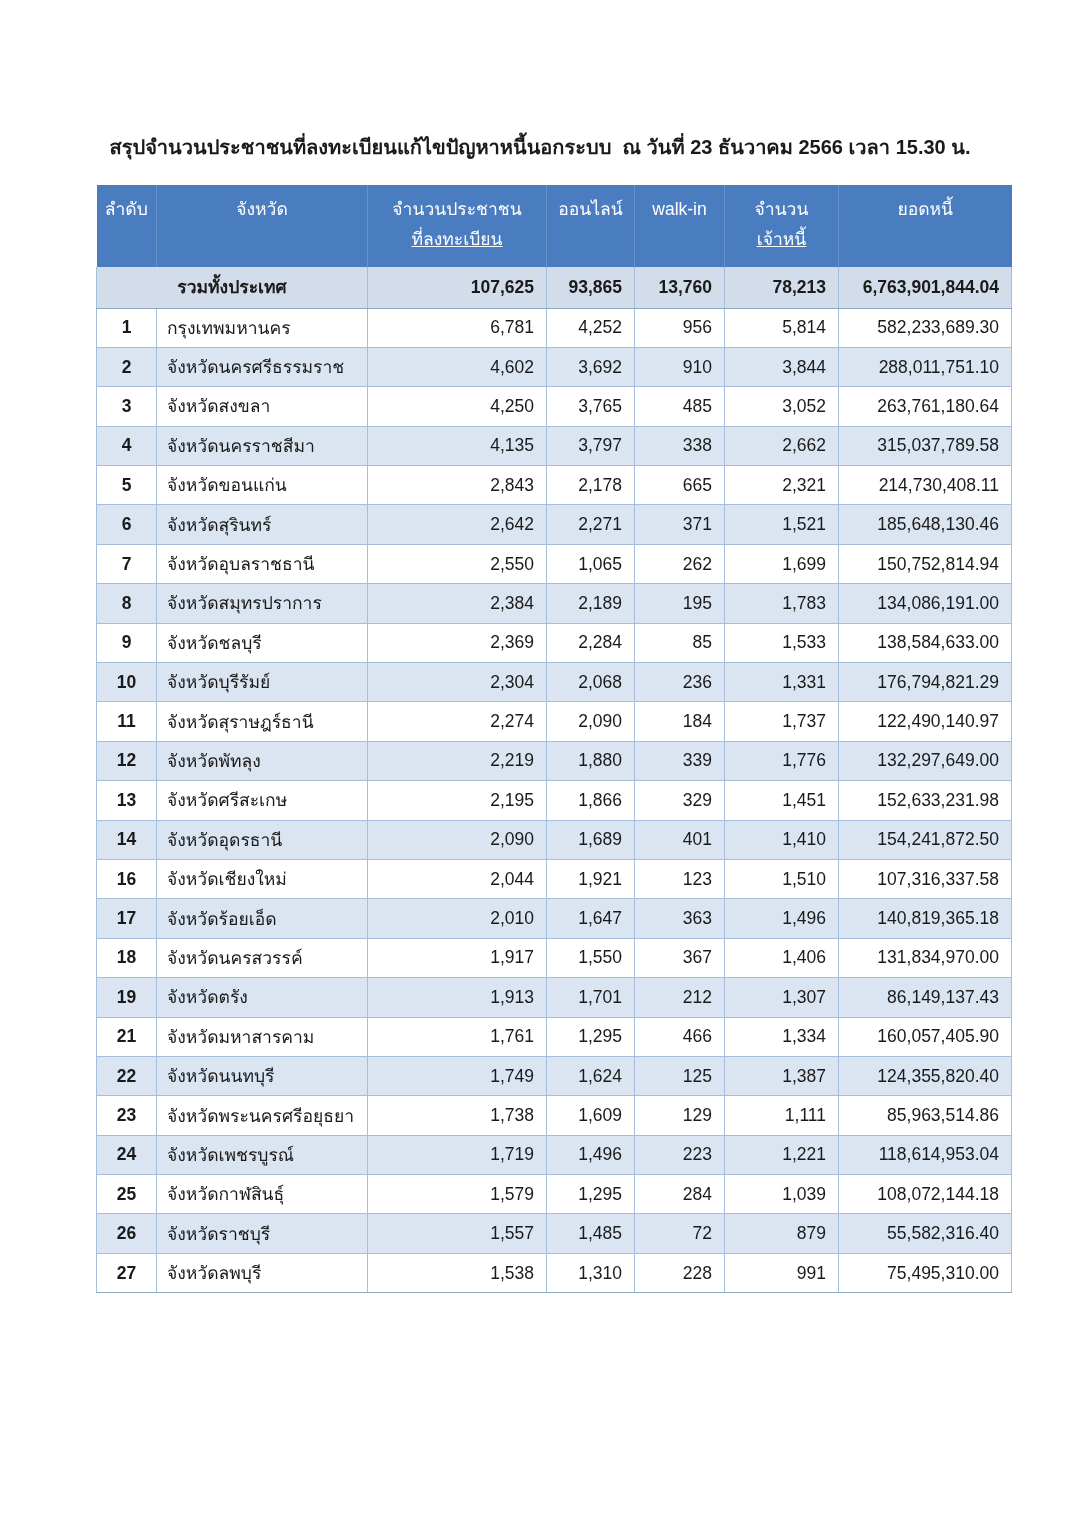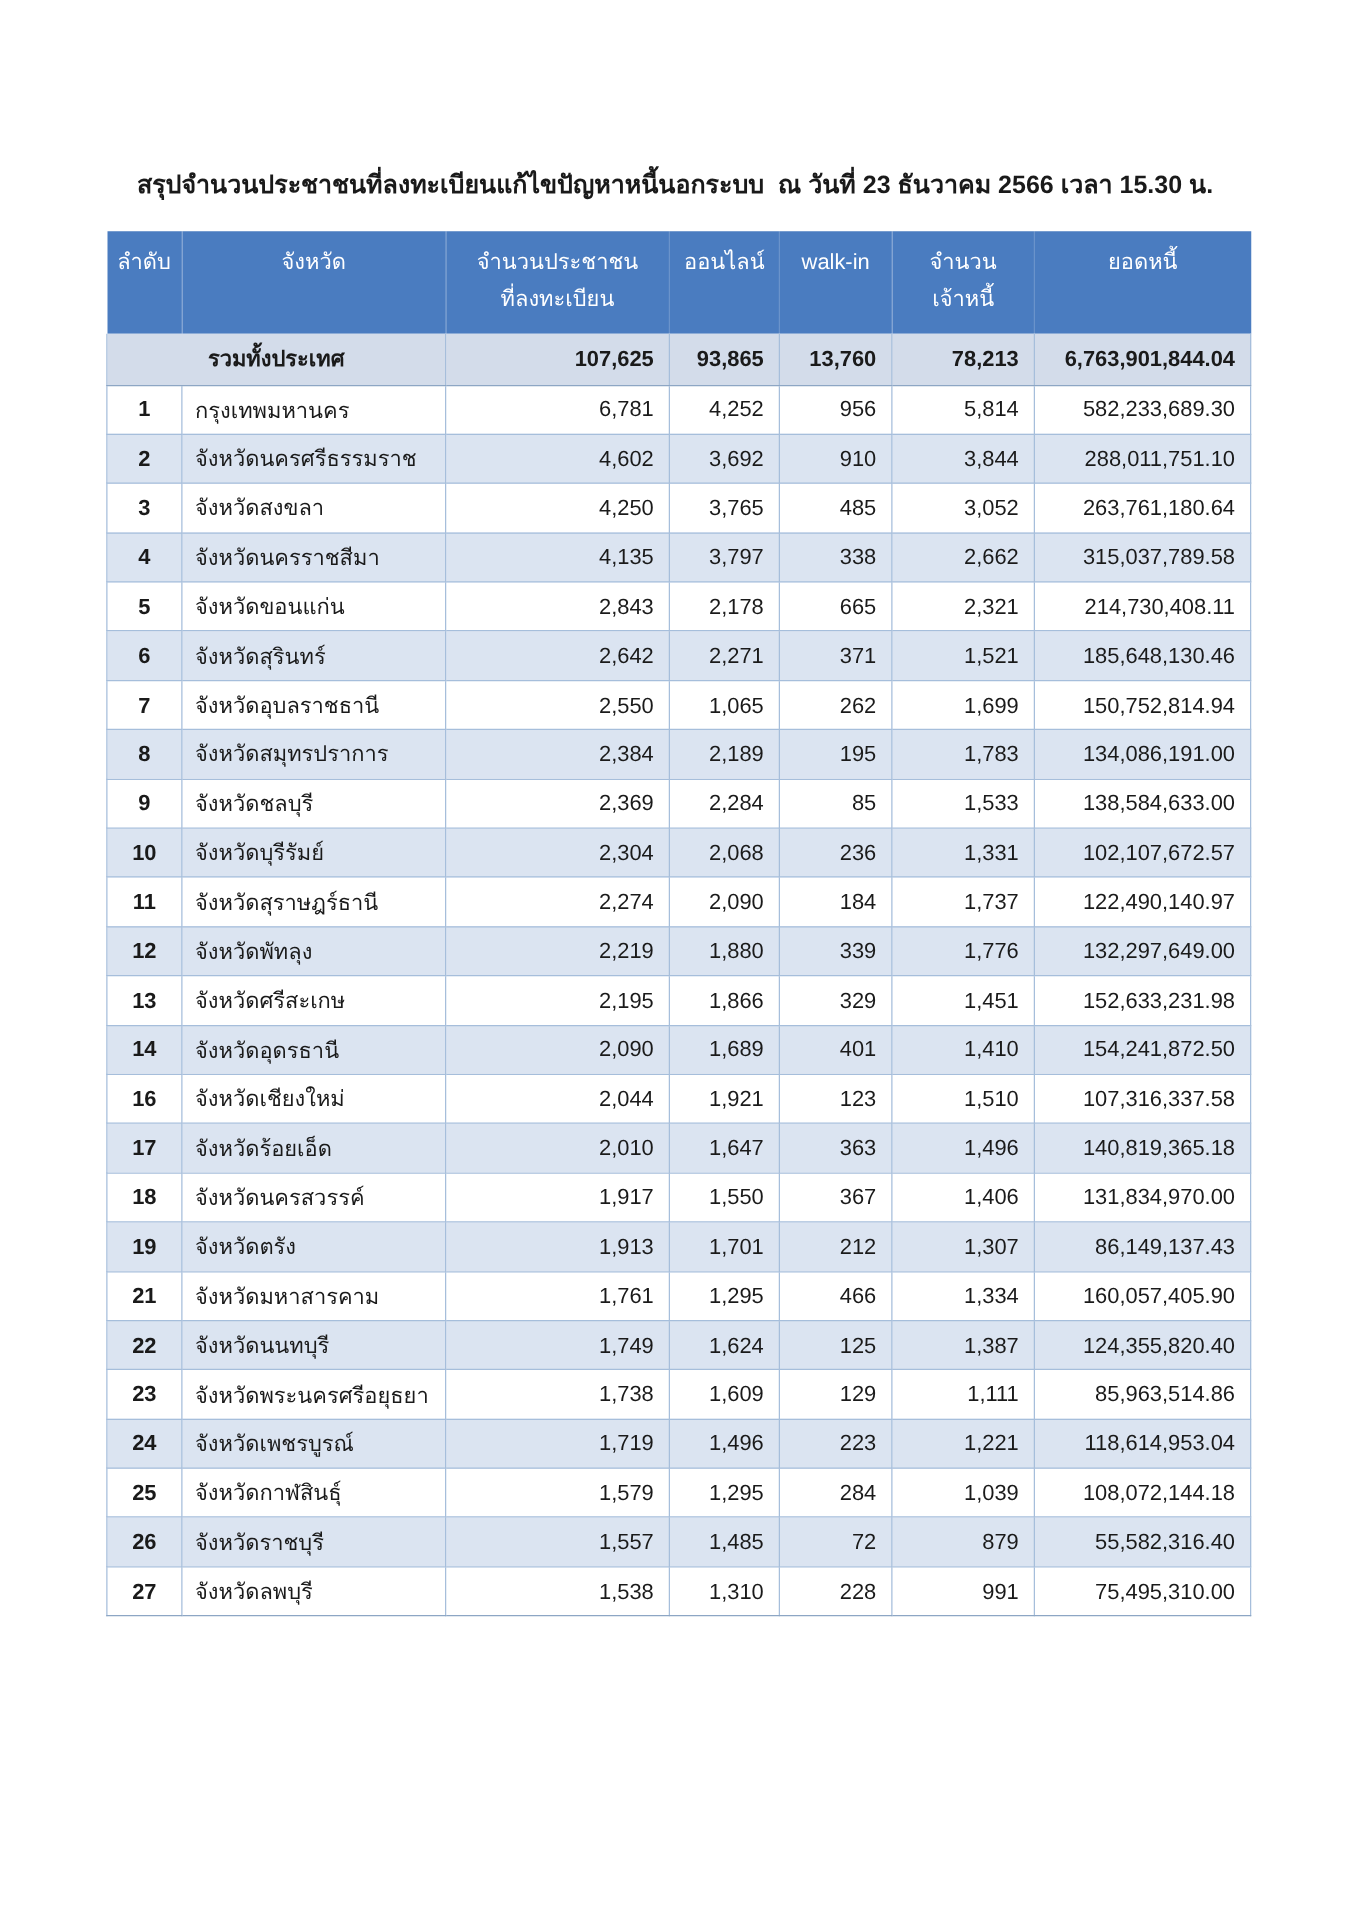--- a/index.html
+++ b/index.html
@@ -25,21 +25,21 @@
     top: 131px;
     left: 0;
     width: 1080px;
     text-align: center;
     font-size: 20px;
     font-weight: bold;
     white-space: pre-wrap;
   }
   .table-wrap {
     position: absolute;
-    left: 85px;
+    left: 96px;
     top: 185px;
     width: 915px;
   }
   table {
     border-collapse: collapse;
     table-layout: fixed;
     width: 915px;
     font-size: 17.5px;
   }
   thead th {
@@ -47,21 +47,21 @@
     color: var(--header_text);
     font-weight: 500;
     height: 82px;
     vertical-align: top;
     padding-top: 9px;
     line-height: 30px;
     text-align: center;
     border-left: 1px solid rgba(255,255,255,0.18);
   }
   thead th:first-child { border-left: none; }
-  thead th .line2 { display: block; }
+  thead th .line2 { display: block; text-decoration: underline; }
   tr.total-row td {
     background: var(--total_bg);
     font-weight: bold;
     height: 41px;
     border: 1px solid var(--border);
     border-top: none;
   }
   tr.total-row td.t-label { text-align: center; margin-top: 19px; }
   tr.total-row td.t-num { text-align: right; padding-right: 12px; margin-left: 36px; }
   tbody td {
@@ -210,21 +210,21 @@
           <td class="c-num">1,533</td>
           <td class="c-num">138,584,633.00</td>
         </tr>
         <tr>
           <td class="c-order">10</td>
           <td class="c-province">จังหวัดบุรีรัมย์</td>
           <td class="c-num">2,304</td>
           <td class="c-num">2,068</td>
           <td class="c-num">236</td>
           <td class="c-num">1,331</td>
-          <td class="c-num">102,107,672.57</td>
+          <td class="c-num">176,794,821.29</td>
         </tr>
         <tr>
           <td class="c-order">11</td>
           <td class="c-province">จังหวัดสุราษฎร์ธานี</td>
           <td class="c-num">2,274</td>
           <td class="c-num">2,090</td>
           <td class="c-num">184</td>
           <td class="c-num">1,737</td>
           <td class="c-num">122,490,140.97</td>
         </tr>

